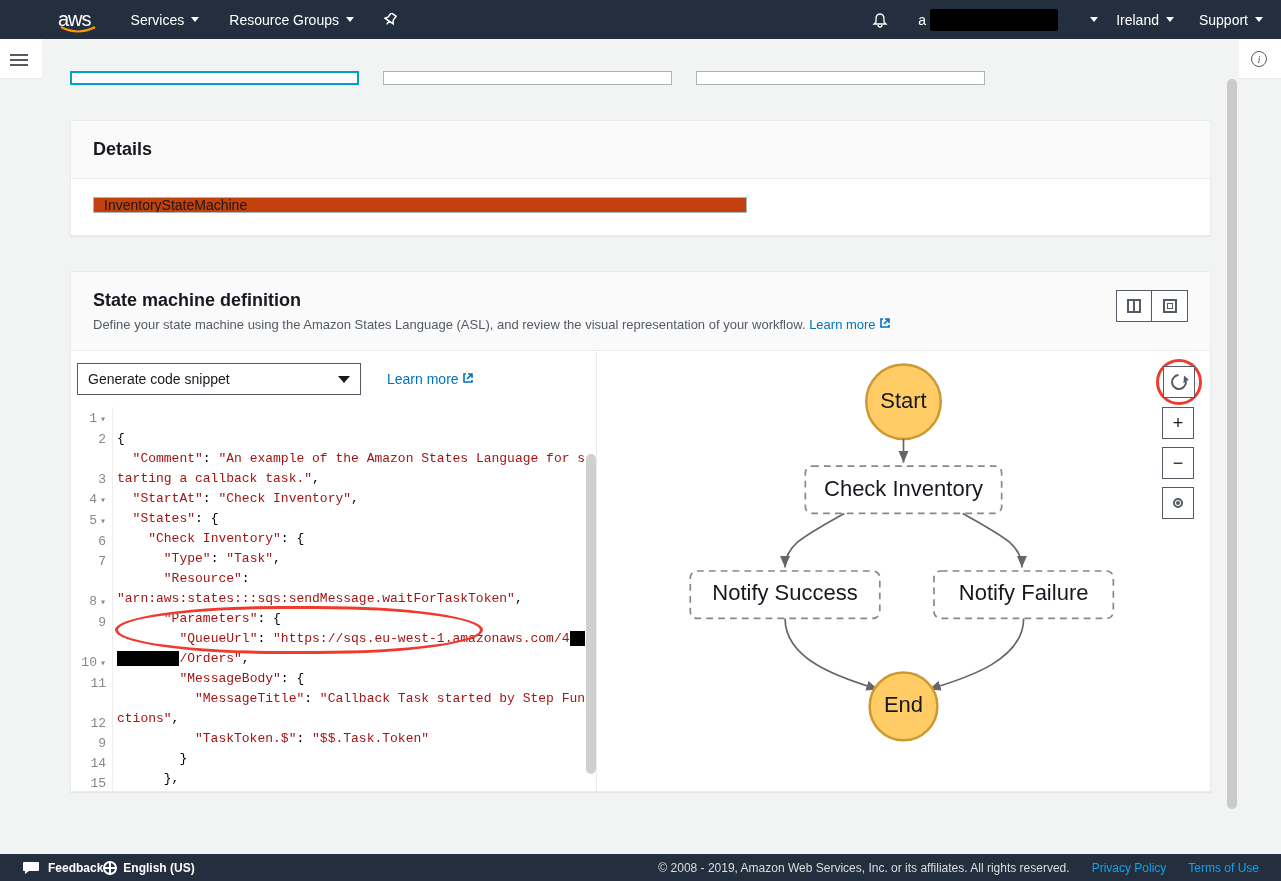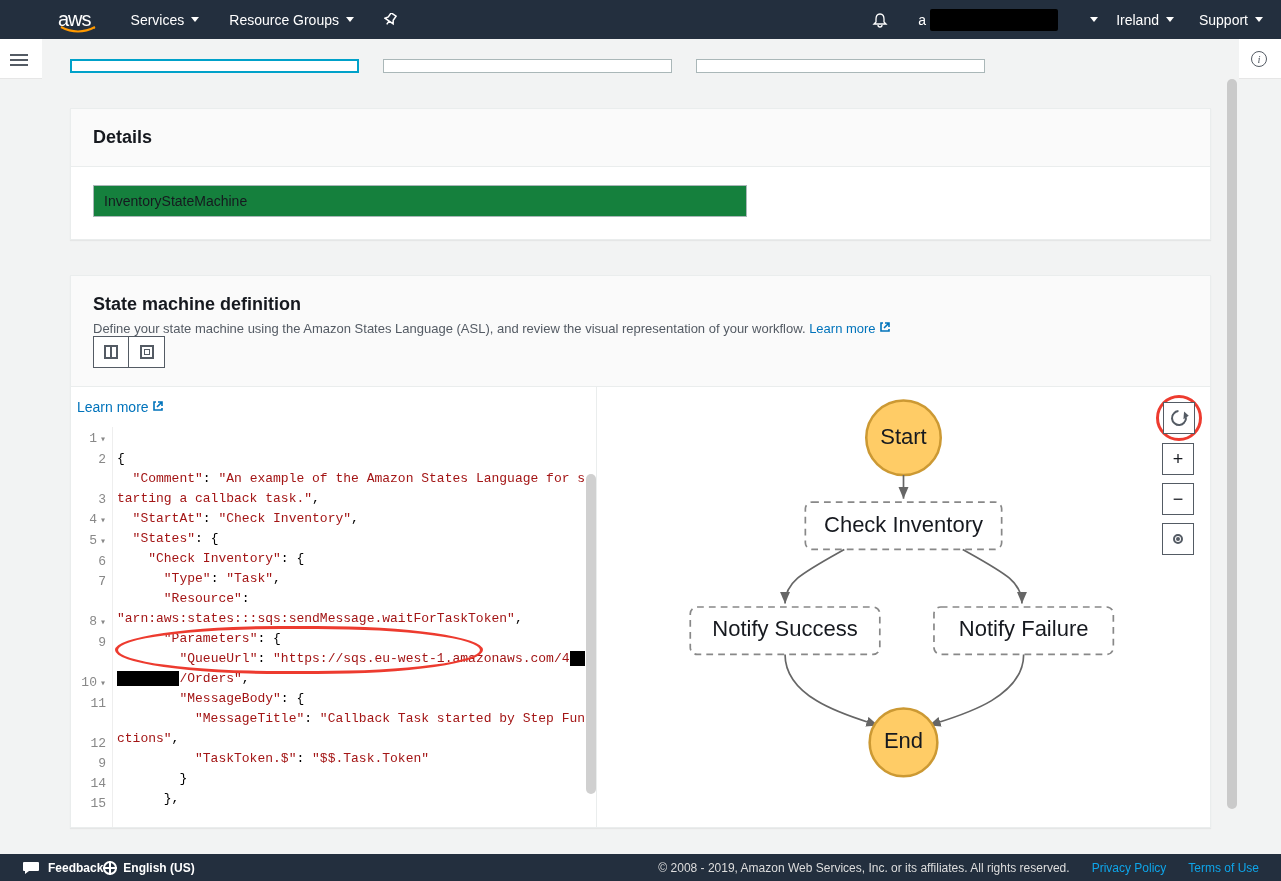--- a/index.html
+++ b/index.html
@@ -21,43 +21,43 @@
     
     .sec-bar { height: 40px; background: #fff; border-bottom: 1px solid #e6e6e6; display: flex; align-items: center; padding: 0 10px; position: relative; }
     .hamburger { width: 18px; height: 14px; position: relative; cursor: pointer; }
     .hamburger span { display: block; height: 2px; background: #545b64; margin: 2px 0 3px 0; }
     .info-circle { position: absolute; right: 14px; top: 12px; width: 16px; height: 16px; border: 1.5px solid #545b64; border-radius: 50%; display: flex; align-items: center; justify-content: center; font-size: 11px; font-style: italic; color: #545b64; cursor: pointer; font-family: serif; }
 
     
     .content { position: absolute; top: 39px; left: 42px; right: 42px; bottom: 27px; overflow: hidden; background: #f2f3f3; }
     .scroll-track { position: absolute; right: 0; top: 0; bottom: 0; width: 16px; background: #f2f3f3; }
     .scroll-thumb { position: absolute; right: 2px; top: 40px; width: 10px; height: 730px; background: #cacaca; border-radius: 5px; }
-    .inner { padding: 16px 28px; margin: 4px auto; max-width: 1198px; position: relative; }
+    .inner { padding: 16px 28px; margin: 16px auto; max-width: 1198px; position: relative; }
 
     
     .tabs-row { display: flex; gap: 24px; margin-top: 0; }
     .tab-card { border: 1px solid #aab7b8; background: #fff; height: 14px; border-radius: 0; }
     .tab-card.selected { border: 1px solid #00a1c9; box-shadow: 0 0 0 1px #00a1c9 inset; }
     .tc1 { width: 289px; }
     .tc2 { width: 289px; }
     .tc3 { width: 289px; }
 
     
     .panel { background: #fff; border: 1px solid #eaeded; box-shadow: 0 1px 1px rgba(0,0,0,0.05); margin-top: 35px; }
     .panel-header { background: #fafafa; border-bottom: 1px solid #eaeded; padding: 18px 22px; }
     .panel-title { font-size: 18px; font-weight: 700; color: #16191f; }
     .panel-sub { font-size: 13px; color: #545b64; margin-top: 6px; }
     .panel-body { padding: 18px 22px 22px 22px; }
 
     .form-label { font-size: 14px; color: #16191f; margin-bottom: 6px; display: block; }
-    .text-input { width: 654px; height: 32px; border: 1px solid #aab7b8; padding: 0 10px; font-size: 14px; color: #16191f; background: #15803d; }
+    .text-input { width: 654px; height: 16px; border: 1px solid #aab7b8; padding: 0 10px; font-size: 14px; color: #16191f; background: #c2410c; }
     .help-text { font-size: 12px; color: #687078; margin-top: 6px; }
 
     
-    .def-header { display: flex; align-items: flex-start; justify-content: space-between; flex-direction: column; }
+    .def-header { display: flex; align-items: flex-start; justify-content: space-between; }
     .layout-btn-group { display: flex; }
     .layout-btn { width: 36px; height: 32px; border: 1px solid #545b64; background: #fff; display: flex; align-items: center; justify-content: center; cursor: pointer; }
     .layout-btn + .layout-btn { border-left: none; }
     .layout-icon { width: 14px; height: 14px; border: 2px solid #545b64; position: relative; }
     .layout-icon.split::after { content: ""; position: absolute; left: 4px; top: 0; bottom: 0; width: 2px; background: #545b64; }
     .layout-icon.full::after { content: ""; position: absolute; left: 2px; right: 2px; top: 2px; bottom: 2px; border: 1px solid #545b64; }
     .link { color: #0073bb; cursor: pointer; font-weight: 400; }
 
     
     .editor-row { display: flex; height: 440px; }
@@ -195,20 +195,24 @@
             </div>
           <div class="layout-btn">
               <div class="layout-icon full"></div>
             </div>
         </div>
       </div>
       <div class="editor-row">
 
         <div class="editor-col" style="padding-left:6px;">
           <div class="editor-toolbar">
+            <div class="dropdown">
+              <span>Generate code snippet</span>
+              <span class="tri"></span>
+            </div>
             <span class="link"><span>Learn more</span> <svg class="ext" width="12" height="12" viewBox="0 0 12 12">
                   <path d="M4 2 H2 V10 H10 V8 M6 2 H10 V6 M10 2 L5 7" stroke="#0073bb" stroke-width="1.6" fill="none"></path>
                 </svg></span>
           </div>
           <div class="code-area">
             <div class="gutter">
               <div>1<span class="fold">▾</span></div>
               <div>2</div>
               <div>&nbsp;</div>
               <div>3</div>

